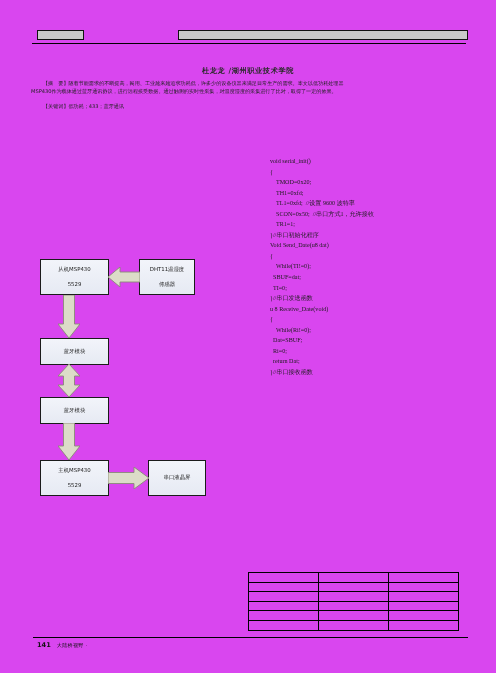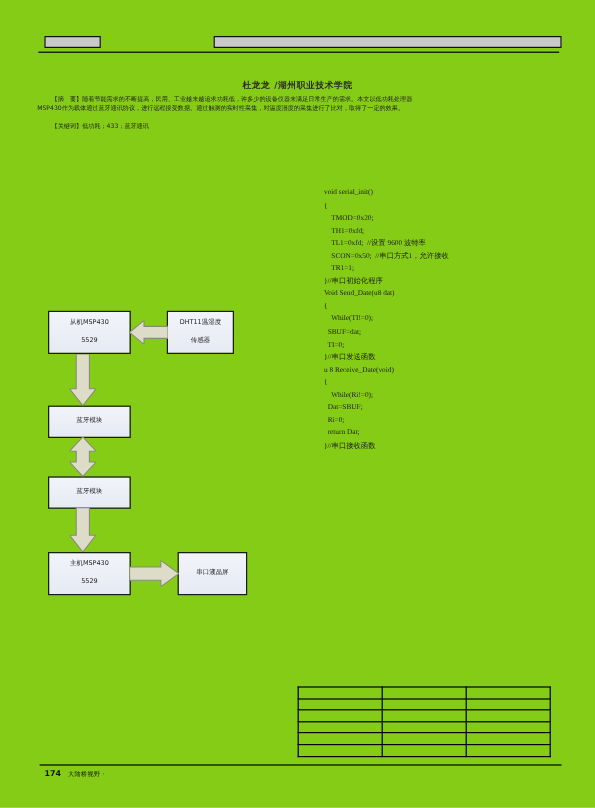--- a/index.html
+++ b/index.html
@@ -4,21 +4,21 @@
 <style>
   html,body{margin:0;padding:0;}
   body{
     width:496px;height:673px;
     background:#ffffff;
     font-family:"Liberation Serif", serif;
     color:#1a1a1a;
     position:relative;
     overflow:hidden;
   }
-  .page{position:absolute;inset:0;background:#84cc16;}
+  .page{position:absolute;inset:0;background:#d946ef;}
 
   
   .masthead{position:absolute;left:0;top:28px;width:496px;height:22px;}
   .redact{position:absolute;background:#c9c9c9;border:1px solid #111;height:8px;top:2px;}
   .redact.left{left:37px;width:45px;}
   .redact.right{left:178px;width:288px;}
   .rule{position:absolute;left:32px;top:15px;width:434px;height:0;border-top:1.4px solid #000;}
 
   
   .byline{
@@ -212,17 +212,17 @@
         <tr>
           <td></td>
           <td></td>
           <td></td>
         </tr>
       </tbody>
   </table>
 
   <div class="foot-rule"></div>
   <div class="footer">
-    <span class="fnum">174</span>
+    <span class="fnum">141</span>
     <span class="ftxt">大陆桥视野 ·</span>
   </div>
 
 </div>
 
 </body></html>

